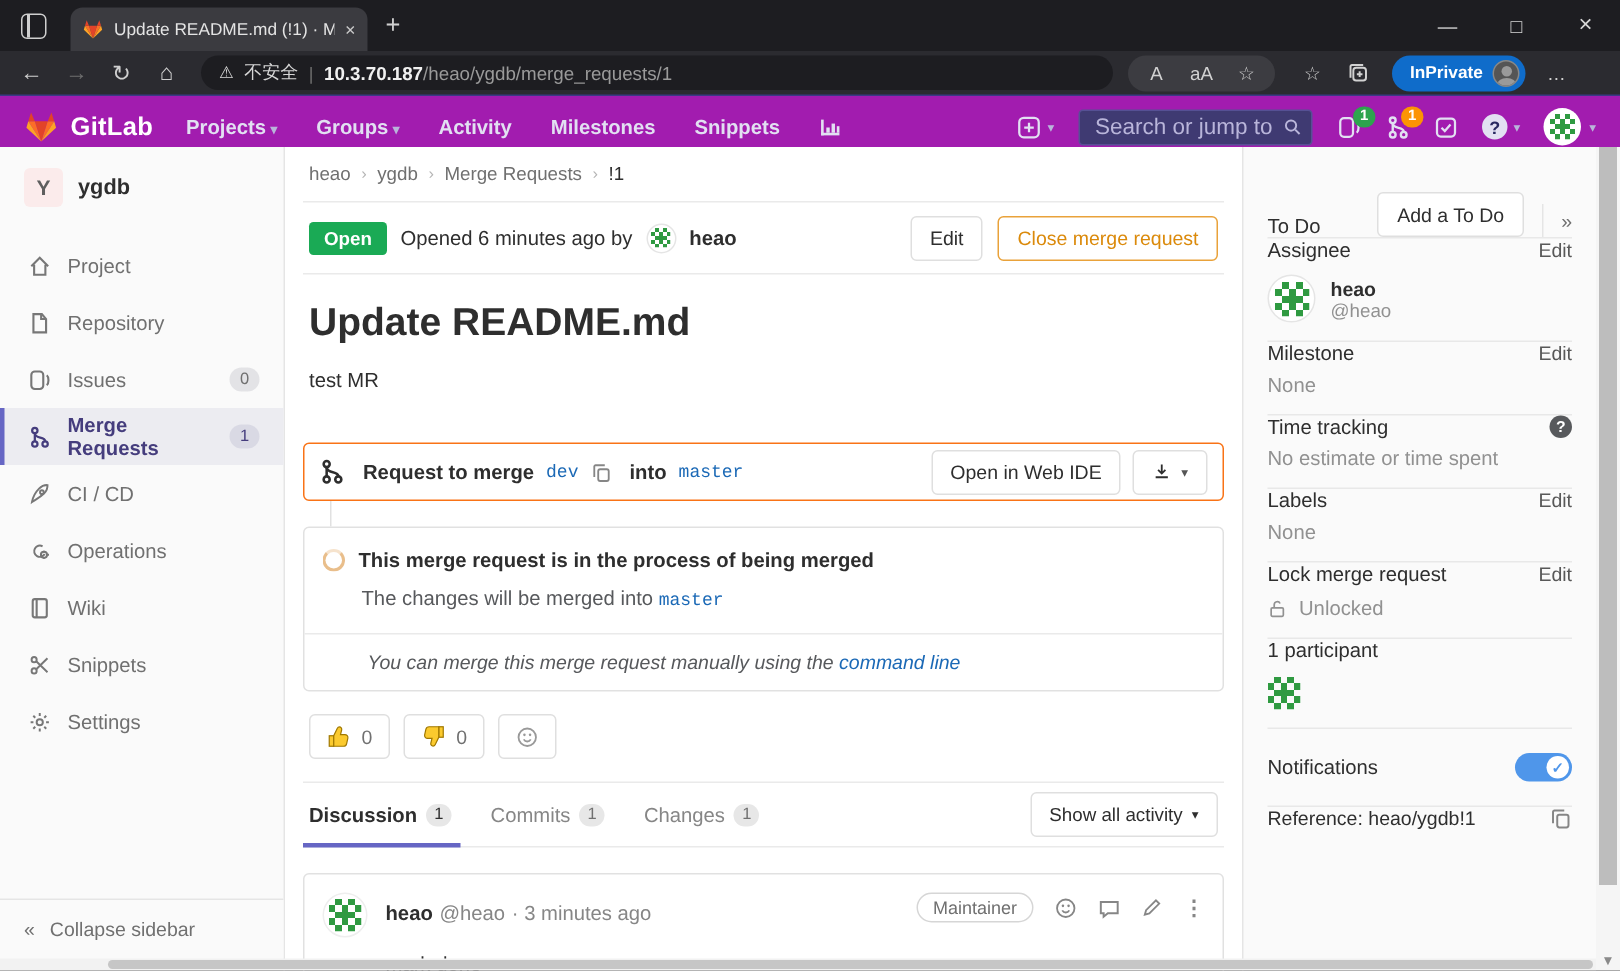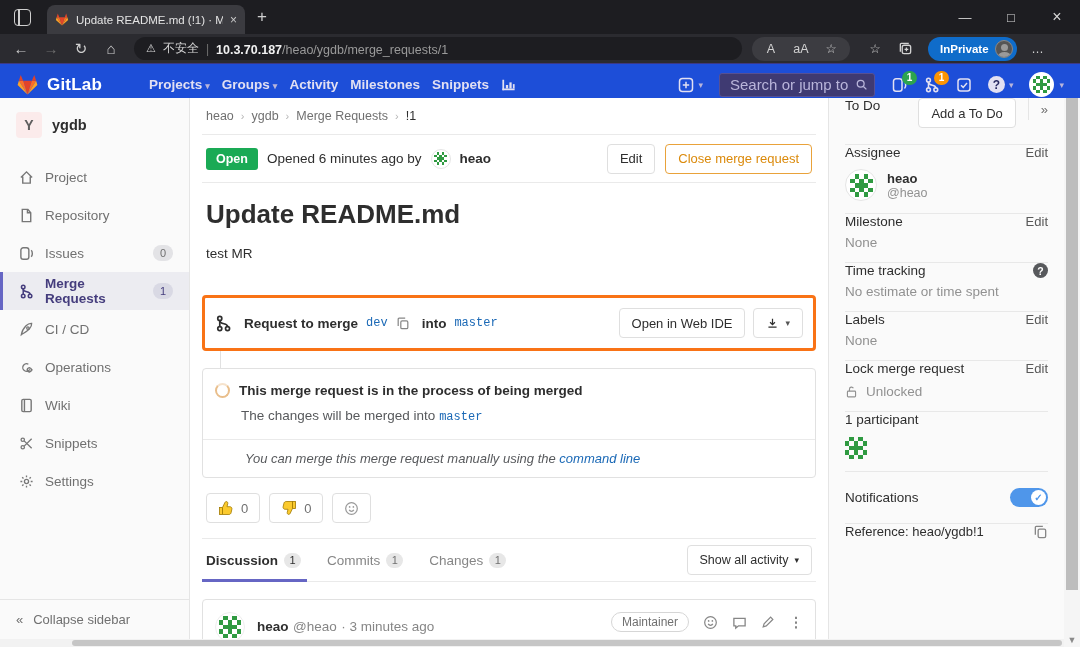--- a/index.html
+++ b/index.html
@@ -28,24 +28,24 @@
   .url-path { color:#9a9a9a; font-size:12.5px; }
   .tool-group { display:flex; align-items:center; background:#3c3c41; border-radius:12px; height:24px; padding:0 4px; margin-left:10px; }
   .tool-group span, .tool-ico { width:30px; text-align:center; color:#d2d2d2; font-size:12.5px; }
   .inprivate { margin-left:8px; height:24px; background:#0f6cca; border-radius:12px; display:flex; align-items:center; gap:6px; padding:0 4px 0 12px; }
   .inprivate-label { color:#fff; font-size:11.5px; font-weight:700; }
   .inprivate .avatar-circ { width:18px; height:18px; border-radius:50%; background:#555; border:1px solid #888; position:relative; overflow:hidden;}
   .inprivate .avatar-circ::before{content:""; position:absolute; left:5px; top:3px; width:7px; height:7px; border-radius:50%; background:#9a9a9a;}
   .inprivate .avatar-circ::after{content:""; position:absolute; left:2px; top:11px; width:13px; height:9px; border-radius:50%; background:#9a9a9a;}
 
   
-  .gl-nav { position:absolute; top:64px; left:0; right:0; height:41px; background:#1d4ed8; display:flex; align-items:center; padding:0 16px;justify-content:space-between; }
+  .gl-nav { position:absolute; top:64px; left:0; right:0; height:41px; background:#a21caf; display:flex; align-items:center; padding:0 16px;justify-content:space-between; }
   .gl-brand { display:flex; align-items:center; gap:8px; margin-right:22px; }
   .gl-brand-name { color:#fff; font-size:17px; font-weight:600; letter-spacing:.2px; }
-  .gl-menu { display:flex; align-items:center; gap:12px;margin-left:25px; }
+  .gl-menu { display:flex; align-items:center; gap:26px; }
   .gl-menu .item { color:#e2e0f2; font-size:13.5px; font-weight:600; }
   .gl-menu .chev { font-size:9px; color:#b9b5da; margin-left:3px; }
   .gl-right { margin-left:auto; display:flex; align-items:center; gap:16px; }
   .gl-search { position:relative; }
   .gl-search input { width:156px; height:24px; background:#3f3a72; border:1px solid #565094; border-radius:3px; color:#fff; font-size:15px; padding:0 26px 0 10px; font-family:"Liberation Sans",sans-serif;}
   .gl-search input::placeholder { color:#b9b5da; }
   .gl-search .mag { position:absolute; right:7px; top:5px; }
   .gl-iconbtn { position:relative; display:flex; align-items:center; color:#e2e0f2; }
   .gl-badge { position:absolute; top:-6px; right:-9px; min-width:15px; height:14px; border-radius:8px; font-size:10px; font-weight:700; color:#fff; display:flex; align-items:center; justify-content:center; padding:0 4px;}
   .gl-badge.green { background:#2da44e; }
@@ -72,21 +72,21 @@
   .status-row { display:flex; align-items:center; gap:9px; height:48px; border-bottom:1px solid #eaeaea; padding:0 4px;}
   .open-badge { background:#1aaa55; color:#fff; font-size:12.5px; font-weight:700; border-radius:3px; padding:4px 10px; }
   .status-text { font-size:13.5px; color:#2e2e2e; }
   .mini-avatar { width:20px; height:20px; border-radius:50%; background:#fff; border:1px solid #e5e5e5; display:flex; align-items:center; justify-content:center;}
   .author { font-size:13.5px; font-weight:700; color:#2e2e2e; }
   .btn { display:inline-flex; align-items:center; gap:6px; height:30px; padding:0 12px; background:#fff; border:1px solid #dfdfdf; border-radius:4px; font-size:13px; color:#2e2e2e; white-space:nowrap;}
   .btn.warn-outline { border-color:#e9a23a; color:#db8a0b; }
   .mr-title { font-size:26px; font-weight:700; color:#2e2e2e; margin:16px 4px 0; }
   .mr-desc { font-size:13.5px; color:#2e2e2e; margin:16px 4px 0; }
 
-  .widget { margin-top:34px; border:3px solid #f97316; border-radius:4px; height:56px; display:flex; align-items:center; padding:0 10px; gap:8px; }
+  .widget { margin-top:34px; border:1px solid #f97316; border-radius:4px; height:39px; display:flex; align-items:center; padding:0 10px; gap:8px; }
   .widget .req { font-size:13.5px; font-weight:700; color:#2e2e2e; margin-left:4px;}
   .branch { font-family:Liberation Mono, monospace; font-size:12px; color:#1b69b6; }
   .widget-btns { margin-left:auto; display:flex; gap:8px; }
   .connector { height:17px; border-left:1px solid #e1e1e1; margin-left:18px; }
   .mr-state { border:1px solid #e1e1e1; border-radius:4px; }
   .state-head { display:flex; align-items:center; gap:9px; padding:14px 12px 0; }
   .spinner { width:15px; height:15px; border-radius:50%; border:2px solid #e9be8b; border-top-color:#f6e3cd; }
   .state-title { font-size:13.5px; font-weight:700; color:#2e2e2e; }
   .state-line { font-size:13.5px; color:#57595c; padding:10px 12px 15px 38px; }
   .state-foot { border-top:1px solid #eaeaea; padding:11px 12px 11px 42px; font-size:13px; font-style:italic; color:#57595c;}
@@ -103,21 +103,21 @@
   .comment-card { margin-top:17px; border:1px solid #e1e1e1; border-radius:4px; padding:12px; }
   .comment-head { display:flex; align-items:flex-start; gap:12px; }
   .c-avatar { width:30px; height:30px; border-radius:50%; background:#fff; border:1px solid #eee; display:flex; align-items:center; justify-content:center;}
   .c-author { font-size:13.5px; font-weight:700; color:#2e2e2e;}
   .c-meta { font-size:13.5px; color:#868686; }
   .c-actions { margin-left:auto; display:flex; align-items:center; gap:14px; color:#868686;}
   .role-badge { border:1px solid #d6d6d6; border-radius:11px; font-size:12px; color:#707070; padding:2px 10px;}
   .c-body { margin:10px 0 4px 42px; font-size:13.5px; color:#2e2e2e;}
 
   .r-sidebar { position:absolute; right:16px; width:236px; top:0; bottom:0; background:#fafafa; border-left:1px solid #e5e5e5; padding:0 16px; }
-  .todo-row { display:flex; align-items:flex-start; height:46px; }
+  .todo-row { display:flex; align-items:flex-end; height:46px;margin-top:14px; }
   .todo-label { font-size:13.5px; color:#2e2e2e; }
   .todo-row .btn { margin-left:auto; }
   .todo-collapse { margin-left:12px; padding-left:12px; border-left:1px solid #e5e5e5; color:#707070; font-size:13px; height:22px; display:flex; align-items:center;}
   .rs-section { border-top:1px solid #e8e8e8; padding:0 0 12px; }
   .rs-head { display:flex; align-items:center; font-size:13.5px; color:#2e2e2e; }
   .rs-head .edit { margin-left:auto; color:#585858; font-size:13px; }
   .rs-value { color:#919191; font-size:13.5px; margin-top:6px; }
   .assignee-row { display:flex; align-items:center; gap:10px; margin-top:9px; }
   .rs-avatar { width:32px; height:32px; border-radius:50%; background:#fff; border:1px solid #e5e5e5; display:flex; align-items:center; justify-content:center;}
   .as-name { font-size:13px; font-weight:700; color:#2e2e2e; }

